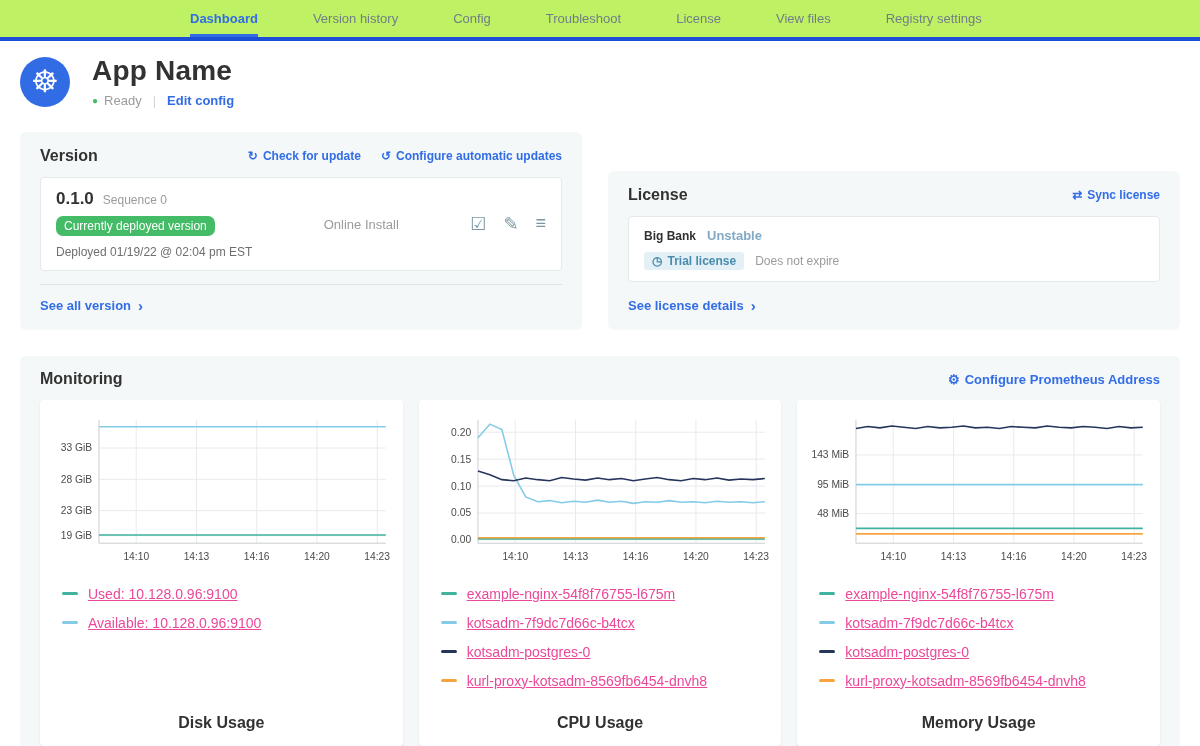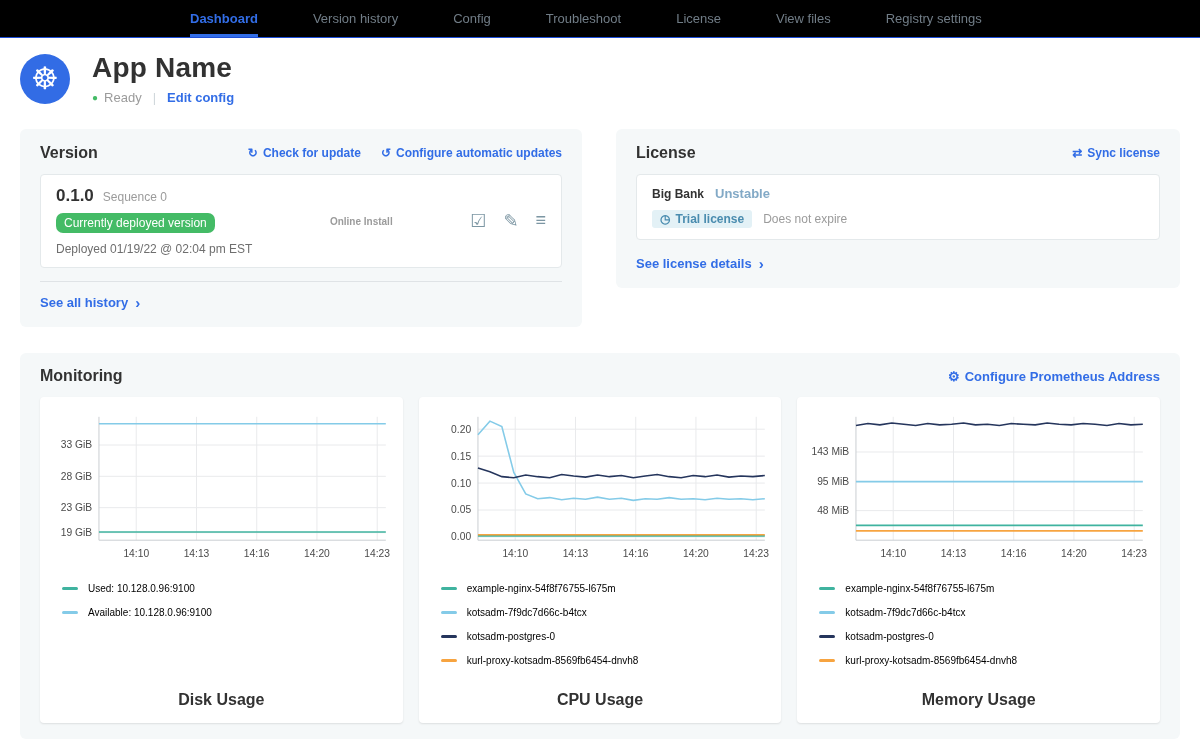--- a/index.html
+++ b/index.html
@@ -7,22 +7,22 @@
   body {
     width:1200px; height:746px; overflow:hidden;
     background:#ffffff;
     font-family:"Liberation Sans", sans-serif;
     color:#323232;
   }
   
   .topnav {
     display:flex; gap:55px;
     padding-left:190px;
-    border-bottom:1px solid #1d4ed8;
-    background:#000000;
+    border-bottom:4px solid #1d4ed8;
+    background:#bef264;
   }
   .tab {
     font-size:13px; color:#717d87; cursor:pointer;
     padding:11px 0 8px; border-bottom:3px solid transparent;
     white-space:nowrap;
   }
   .tab.active { color:#326de6; font-weight:700; border-bottom-color:#326de6; }
   
   .page { padding:0 20px; }
   
@@ -36,21 +36,21 @@
   .app-title { font-size:28px; font-weight:700; margin:0; letter-spacing:.2px; }
   .app-status { display:flex; align-items:center; margin-top:6px; font-size:13px; }
   .status-dot { color:#44bb66; font-size:10px; margin-right:6px; }
   .status-text { color:#9b9b9b; }
   .status-divider { color:#d0d7dc; margin:0 11px; }
   .link { color:#326de6; font-weight:600; cursor:pointer; text-decoration:none; display:inline-flex; align-items:center; gap:5px; }
   .link-sm { font-size:12px; }
   .link-md { font-size:13px; }
   .icon-glyph { font-style:normal; }
   
-  .cards-row { display:flex; gap:34px; margin-top:24px; align-items:flex-start; }
+  .cards-row { display:flex; gap:26px; margin-top:24px; align-items:flex-end; }
   .card { background:#f5f8f9; border-radius:6px; padding:15px 20px 16px; }
   .version-card { width:562px; flex:none; }
   .license-card { flex:1; }
   .card-head { display:flex; justify-content:space-between; align-items:center; }
   .card-title { font-size:16px; font-weight:700; }
   .card-actions { display:flex; gap:20px; }
   .inner-box {
     background:#fff; border:1px solid #e4e9eb; border-radius:4px;
     margin-top:12px; padding:11px 15px;
   }
@@ -58,21 +58,21 @@
   .version-left { flex:none; }
   .version-row { display:flex; align-items:baseline; gap:9px; }
   .version-number { font-size:17px; font-weight:700; }
   .sequence { font-size:12px; color:#9b9b9b; }
   .deployed-badge {
     display:inline-block; margin-top:7px;
     background:#44bb66; color:#fff; font-size:12px; font-weight:500;
     padding:3px 8px; border-radius:7px;
   }
   .deployed-text { margin-top:9px; font-size:12px; color:#6e6e6e; }
-  .install-type { flex:1; text-align:center; align-self:center; font-size:10px; font-weight:700; color:#9b9b9b; }
+  .install-type { flex:1; text-align:center; align-self:center; font-size:13px; font-weight:400; color:#9b9b9b; }
   .version-icons { display:flex; gap:17px; align-self:center; font-size:18px; color:#7c96a3; }
   .version-icons span { cursor:pointer; }
   .see-all { margin-top:13px; border-top:1px solid #dfe3e6; padding-top:11px; }
   .chevron { font-size:15px; font-weight:700; margin-left:2px; }
   
   .license-name-row { display:flex; align-items:center; gap:11px; }
   .license-name { font-size:12px; font-weight:700; }
   .license-channel { font-size:13px; font-weight:600; color:#82a9c6; }
   .license-meta { margin-top:9px; display:flex; align-items:center; gap:11px; }
   .trial-badge {
@@ -84,21 +84,21 @@
   
   .monitoring-card { margin-top:26px; background:#f5f8f9; border-radius:6px; padding:14px 20px 16px; }
   .charts-row { display:flex; gap:16px; margin-top:12px; align-items:stretch; }
   .chart-card {
     flex:1; background:#fff; border-radius:4px;
     box-shadow:0 1px 2px rgba(0,0,0,.10);
     padding:12px 10px 10px; display:flex; flex-direction:column;
   }
   svg.chart { width:100%; display:block; font-family:"Liberation Sans", sans-serif; }
   .legend { margin:6px 4px 6px 12px; }
-  .legend-item { display:flex; align-items:center; margin:13px 0; font-size:10px; color:#000000; }
+  .legend-item { display:flex; align-items:center; margin:13px 0; font-size:14px; color:#ec4899;text-decoration:underline; }
   .legend-swatch { width:16px; height:3px; border-radius:1.5px; margin-right:10px; flex:none; }
   .chart-title { margin-top:auto; text-align:center; font-size:16px; font-weight:700; padding:6px 0 4px; }
 </style>
 </head>
 <body>
 
 <nav class="topnav">
   <div class="tab active">Dashboard</div>
   <div class="tab">Version history</div>
   <div class="tab">Config</div>
@@ -154,21 +154,21 @@
         <div class="install-type">Online Install</div>
         <div class="version-icons">
           <span>☑</span>
           <span>✎</span>
           <span>≡</span>
         </div>
       </div>
 
       <div class="see-all">
         <a class="link link-md">
-          <span>See all history</span>
+          <span>See all version</span>
           <span class="chevron">›</span>
         </a>
       </div>
     </section>
 
     <section class="card license-card">
       <div class="card-head">
         <span class="card-title">License</span>
         <a class="link link-sm">
           <span class="icon-glyph">⇄</span>

